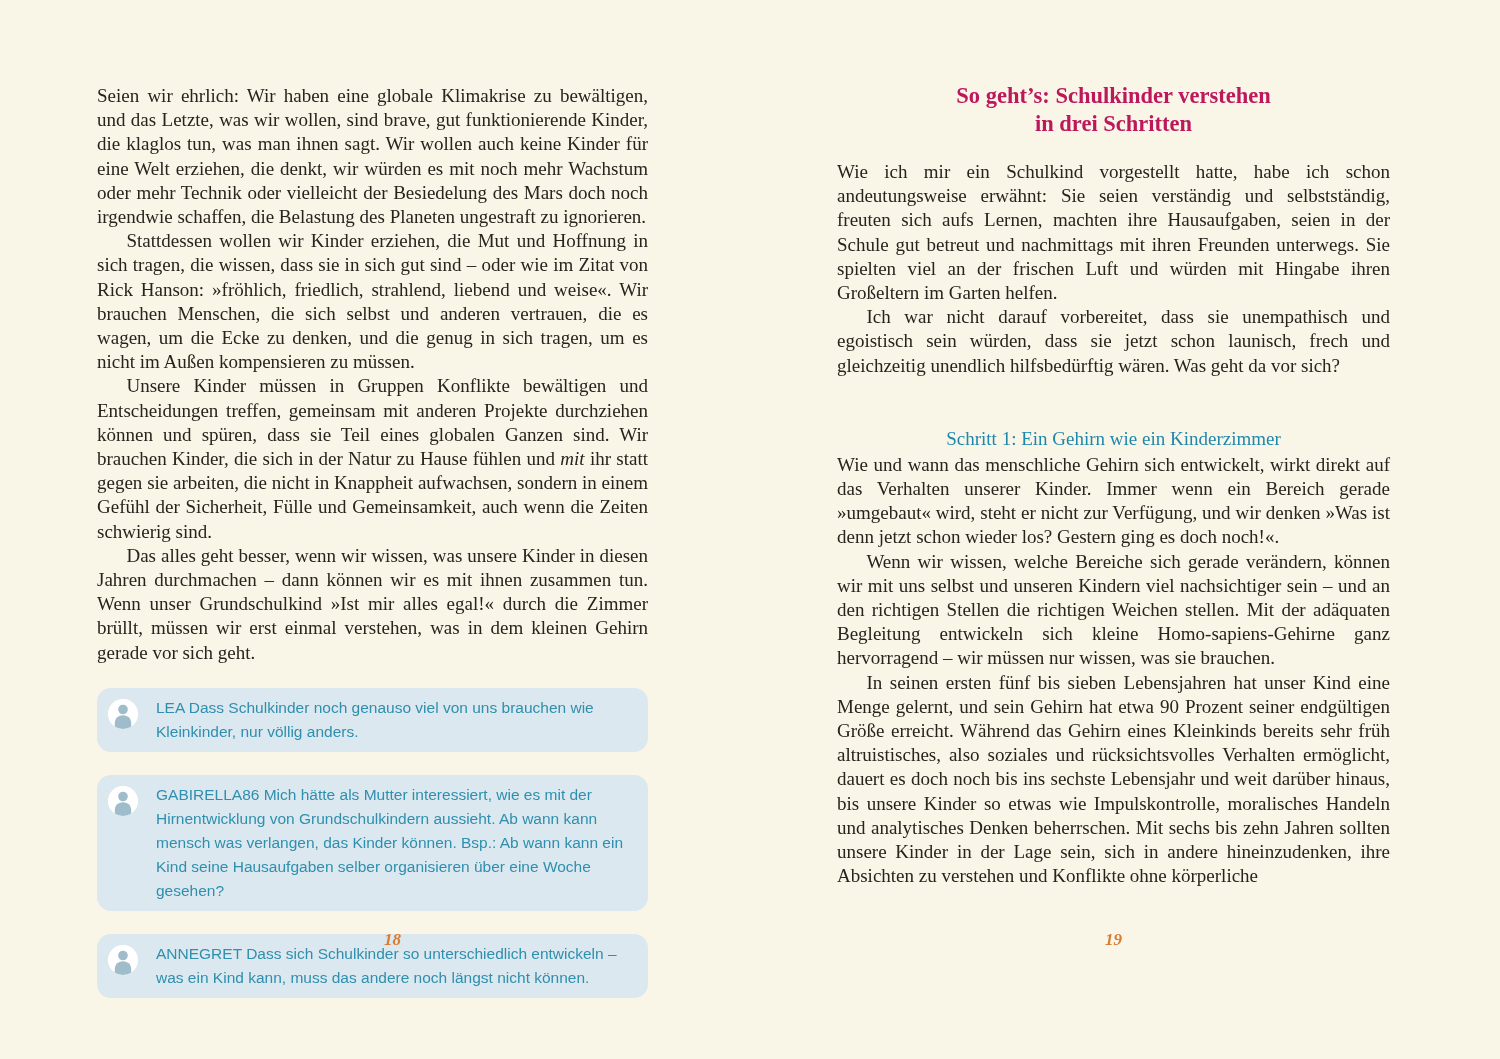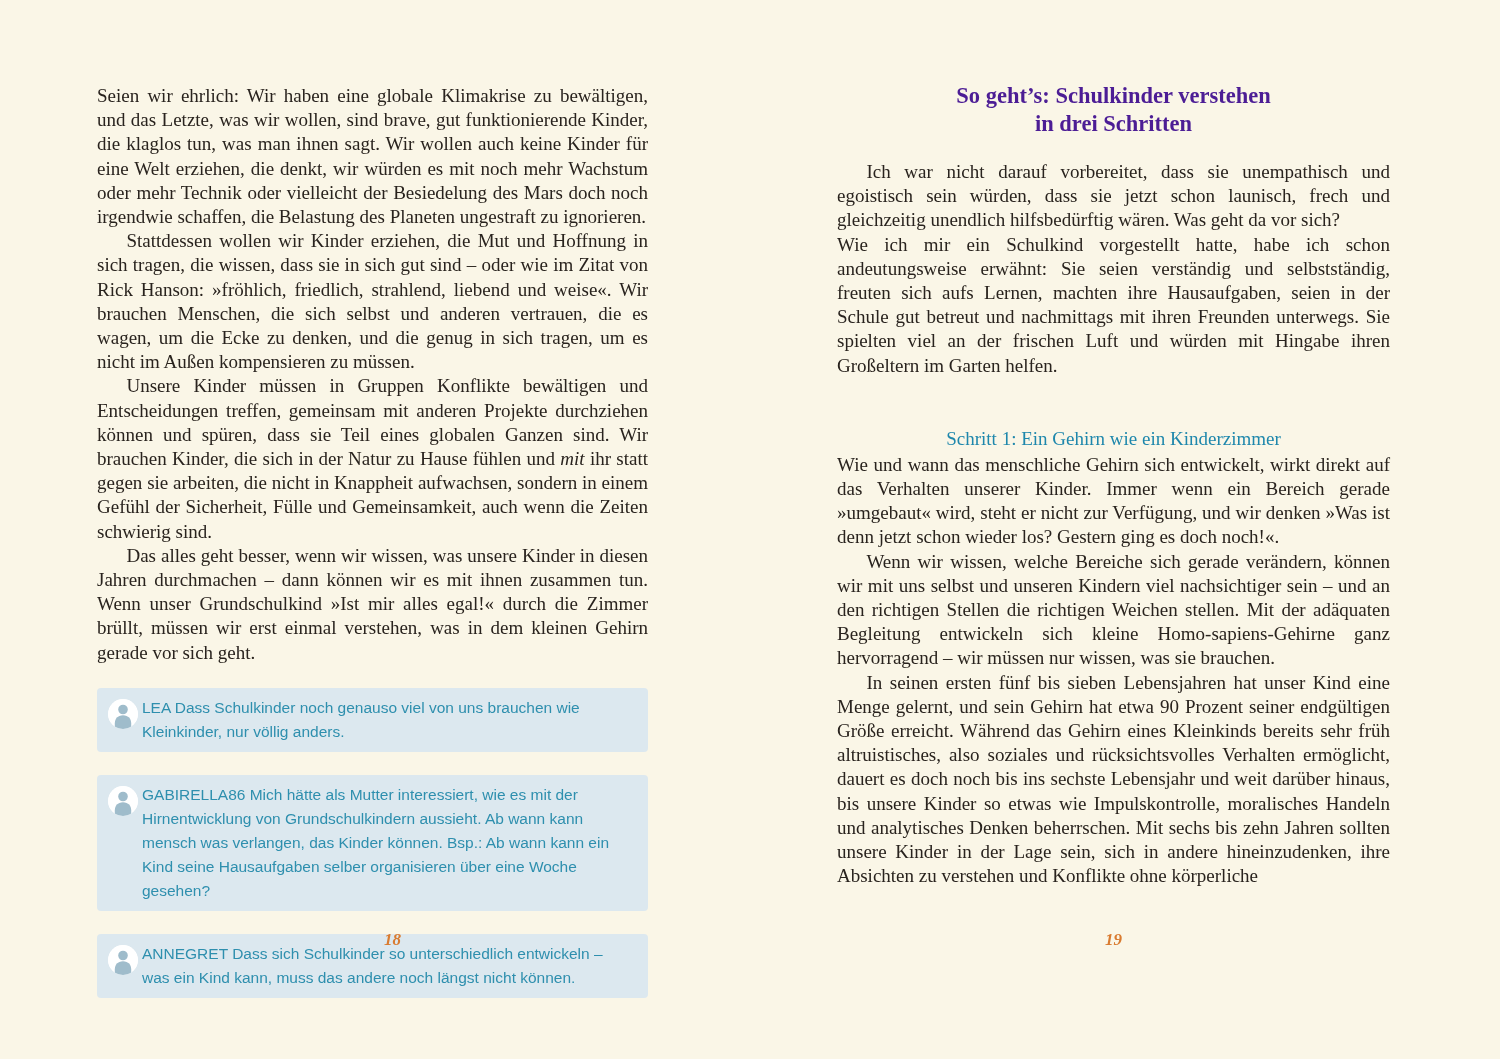--- a/index.html
+++ b/index.html
@@ -29,23 +29,23 @@
     margin: 22px 0 0 0;
     font-family: "Liberation Sans", sans-serif;
     font-weight: bold;
     font-size: 17px;
     color: #1E89A8;
   }
 
   .comment {
     display: flex;
     align-items: flex-start;
-    gap: 4px;
+    gap: 18px;
     background: #DCE8EF;
-    border-radius: 4px;
+    border-radius: 14px;
     padding: 8px 16px 8px 11px;
     margin-top: 23px;
   }
   .avatar {
     flex: 0 0 30px;
     width: 30px; height: 30px;
     border-radius: 50%;
     background: #FFFFFF;
     overflow: hidden;
     margin-top: 3px;
@@ -56,21 +56,21 @@
     font-family: "Liberation Sans", sans-serif;
     font-size: 15.5px;
     line-height: 24px;
     color: #2E8FAE;
     text-align: left;
   }
 
   .chapter-title {
     margin: 0 0 22px 0;
     text-align: center;
-    color: #4c1d95;
+    color: #be185d;
     font-weight: bold;
     font-size: 22.5px;
     line-height: 28px;
   }
   .subheading {
     margin: 49px 0 2px 0;
     text-align: center;
     color: #1E87AC;
     font-weight: normal;
     font-size: 19px;
@@ -129,22 +129,22 @@
           </svg>
         </div>
         <p class="comment-text"><span>ANNEGRET </span><span>Dass sich Schulkinder so unterschiedlich entwickeln – was ein Kind kann, muss das andere noch längst nicht können.</span></p>
       </div>
     </div>
 </div>
 
 <div id="right-page" class="page-col">
   <h1 class="chapter-title"><span>So geht’s: Schulkinder verstehen</span><br><span>in drei Schritten</span></h1>
   <div id="right-intro">
+      <p class="body-para"><span>Wie ich mir ein Schulkind vorgestellt hatte, habe ich schon andeutungsweise erwähnt: Sie seien verständig und selbstständig, freuten sich aufs Lernen, machten ihre Hausaufgaben, seien in der Schule gut betreut und nachmittags mit ihren Freunden unterwegs. Sie spielten viel an der frischen Luft und würden mit Hingabe ihren Großeltern im Garten helfen.</span></p>
       <p class="body-para indent"><span>Ich war nicht darauf vorbereitet, dass sie unempathisch und egoistisch sein würden, dass sie jetzt schon launisch, frech und gleichzeitig unendlich hilfsbedürftig wären. Was geht da vor sich?</span></p>
-      <p class="body-para"><span>Wie ich mir ein Schulkind vorgestellt hatte, habe ich schon andeutungsweise erwähnt: Sie seien verständig und selbstständig, freuten sich aufs Lernen, machten ihre Hausaufgaben, seien in der Schule gut betreut und nachmittags mit ihren Freunden unterwegs. Sie spielten viel an der frischen Luft und würden mit Hingabe ihren Großeltern im Garten helfen.</span></p>
     </div>
   <h3 class="subheading">Schritt 1: Ein Gehirn wie ein Kinderzimmer</h3>
   <div id="right-body">
       <p class="body-para"><span>Wie und wann das menschliche Gehirn sich entwickelt, wirkt direkt auf das Verhalten unserer Kinder. Immer wenn ein Bereich gerade »umgebaut« wird, steht er nicht zur Verfügung, und wir denken »Was ist denn jetzt schon wieder los? Gestern ging es doch noch!«.</span></p>
       <p class="body-para indent"><span>Wenn wir wissen, welche Bereiche sich gerade verändern, können wir mit uns selbst und unseren Kindern viel nachsichtiger sein – und an den richtigen Stellen die richtigen Weichen stellen. Mit der adäquaten Begleitung entwickeln sich kleine Homo-sapiens-Gehirne ganz hervorragend – wir müssen nur wissen, was sie brauchen.</span></p>
       <p class="body-para indent"><span>In seinen ersten fünf bis sieben Lebensjahren hat unser Kind eine Menge gelernt, und sein Gehirn hat etwa 90 Prozent seiner endgültigen Größe erreicht. Während das Gehirn eines Kleinkinds bereits sehr früh altruistisches, also soziales und rücksichtsvolles Verhalten ermöglicht, dauert es doch noch bis ins sechste Lebensjahr und weit darüber hinaus, bis unsere Kinder so etwas wie Impulskontrolle, moralisches Handeln und analytisches Denken beherrschen. Mit sechs bis zehn Jahren sollten unsere Kinder in der Lage sein, sich in andere hineinzudenken, ihre Absichten zu verstehen und Konflikte ohne körperliche</span></p>
     </div>
 </div>
 
 <div id="left-page-num" class="page-num">18</div>

